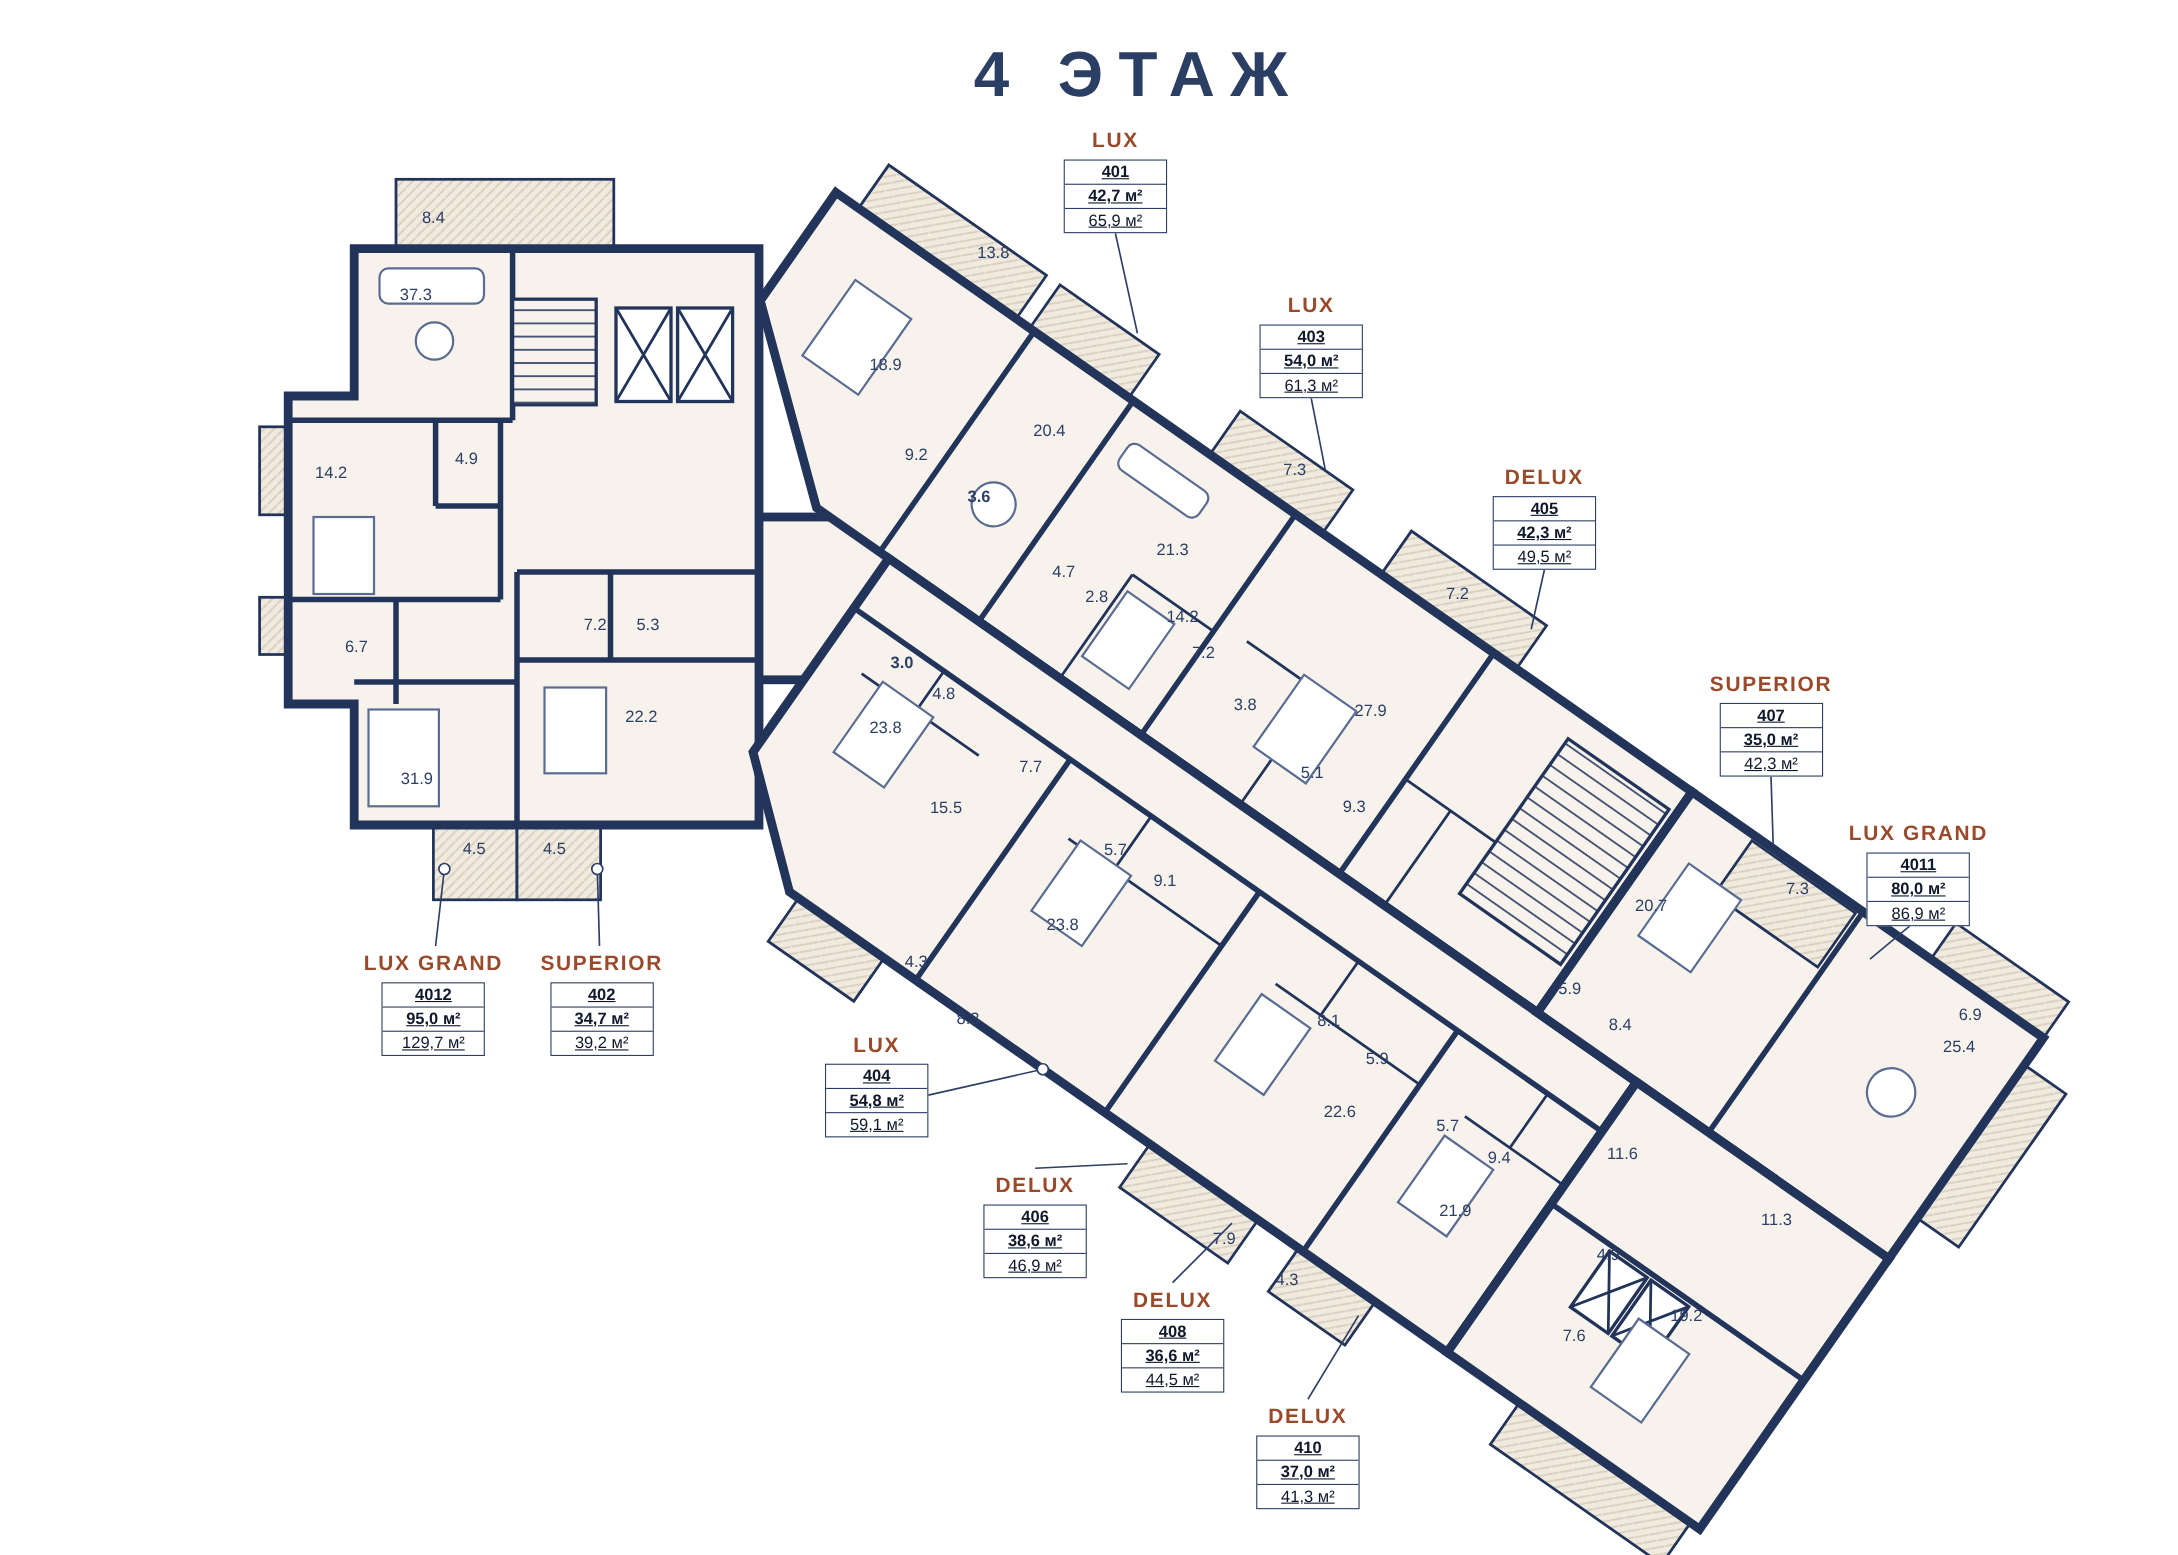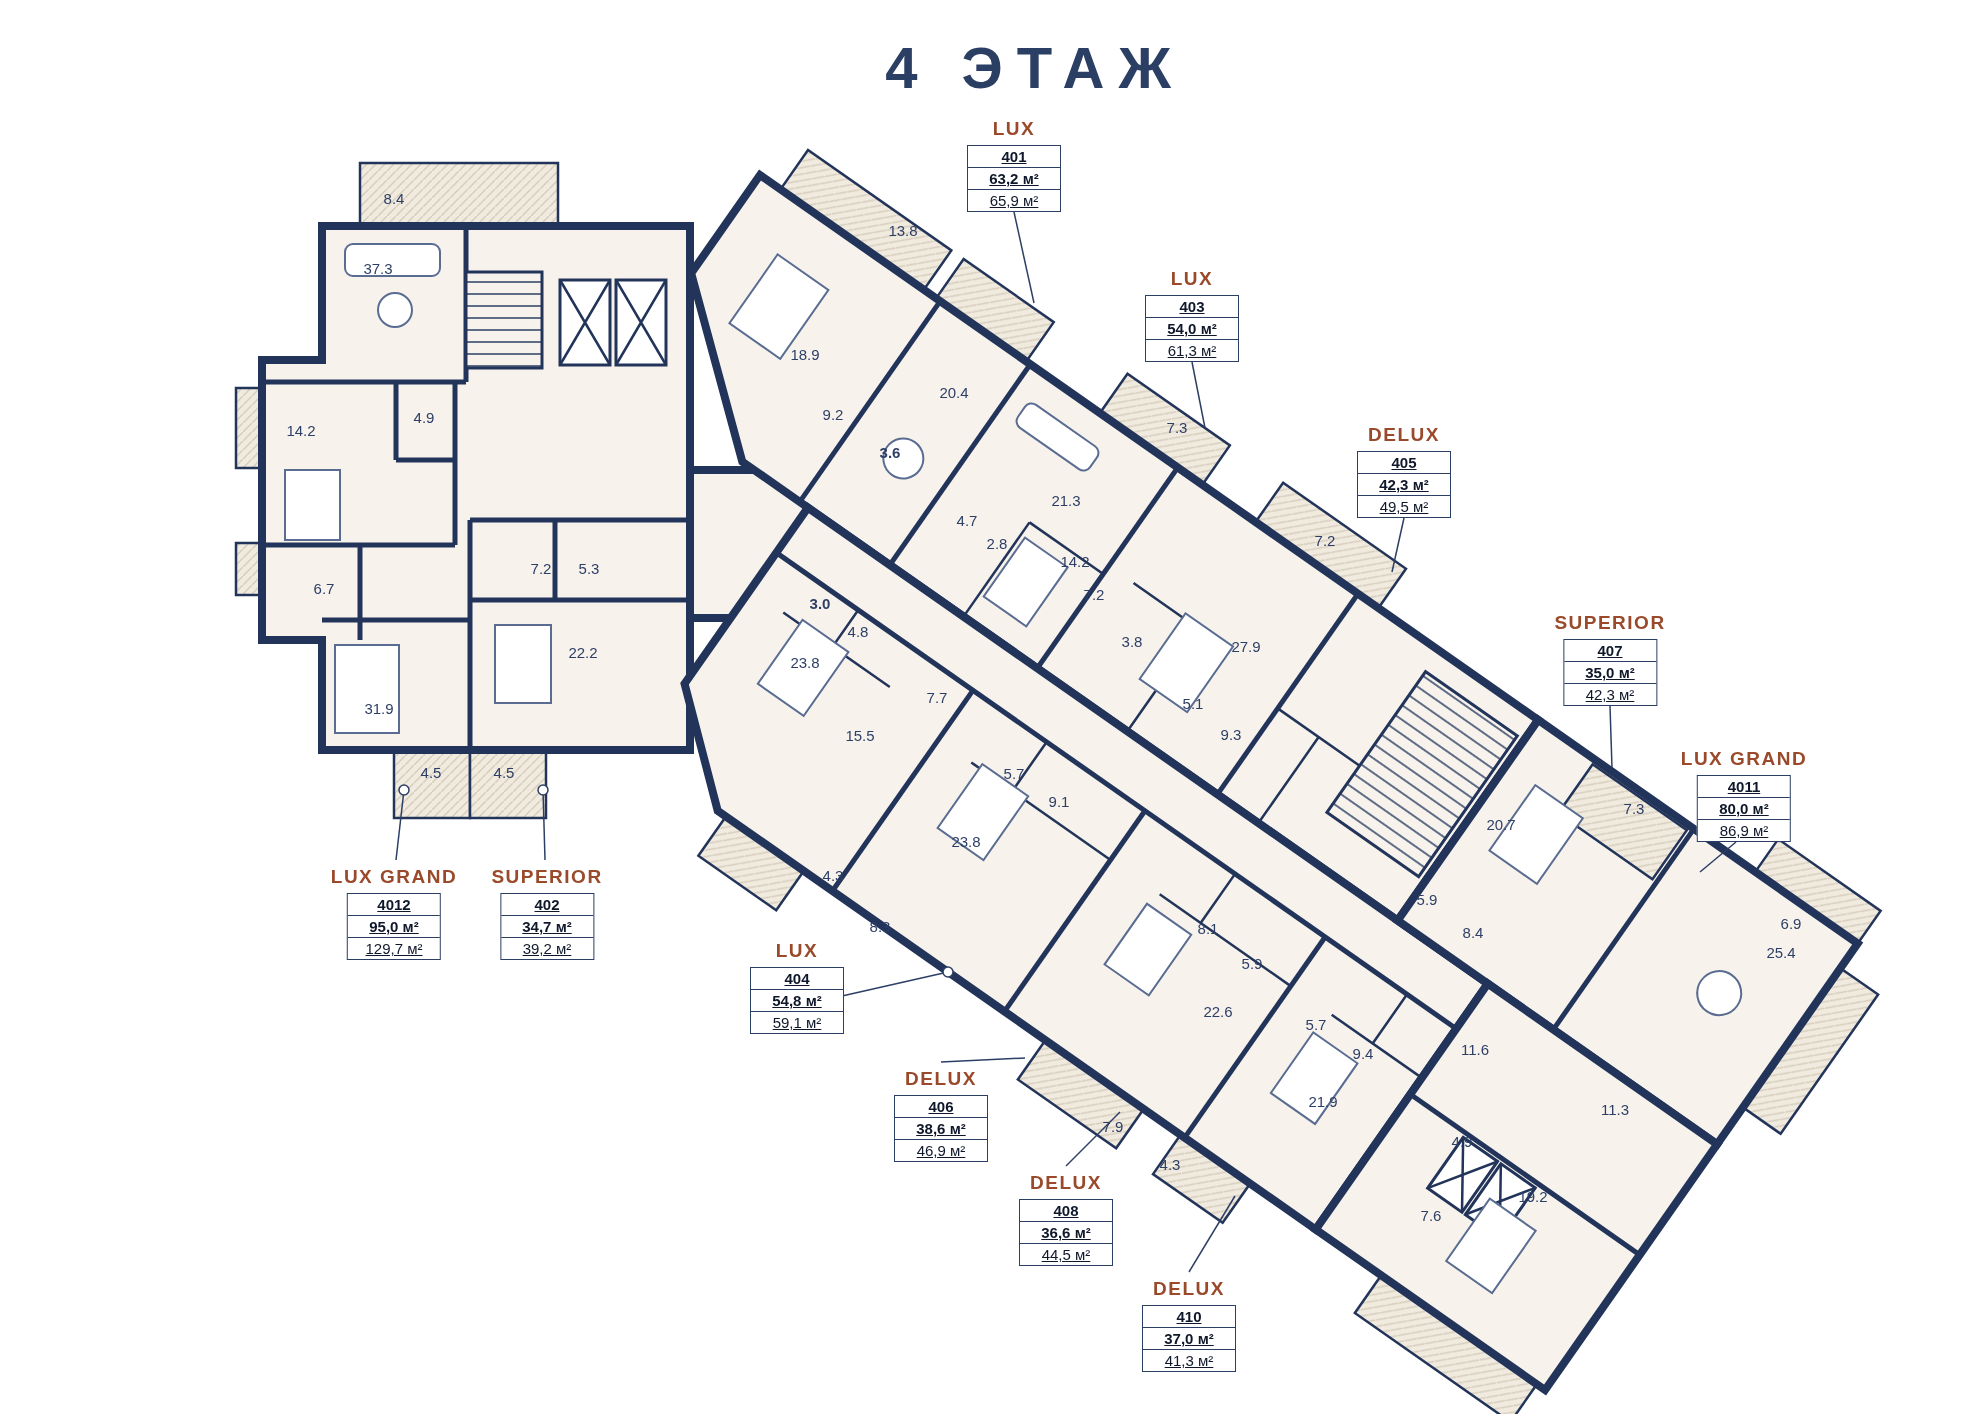--- a/index.html
+++ b/index.html
@@ -180,21 +180,21 @@
       <div class="room-label" style="left: 301px; top: 430px;">14.2</div>
       <div class="room-label" style="left: 424px; top: 417px;">4.9</div>
       <div class="room-label" style="left: 324px; top: 588px;">6.7</div>
       <div class="room-label" style="left: 379px; top: 688px; margin-top: 20px;">31.9</div>
       <div class="room-label" style="left: 541px; top: 568px;">7.2</div>
       <div class="room-label" style="left: 589px; top: 568px;">5.3</div>
       <div class="room-label" style="left: 583px; top: 652px;">22.2</div>
       <div class="room-label" style="left: 431px; top: 772px;">4.5</div>
       <div class="room-label" style="left: 504px; top: 772px;">4.5</div>
       <div class="room-label" style="left: 903px; top: 230px;">13.8</div>
-      <div class="room-label" style="left: 805px; top: 354px;">18.9</div>
+      <div class="room-label" style="left: 805px; top: 332px;">18.9</div>
       <div class="room-label" style="left: 833px; top: 414px;">9.2</div>
       <div class="room-label" style="left: 954px; top: 392px;">20.4</div>
       <div class="room-label" style="left: 890px; top: 452px; font-weight: bold;">3.6</div>
       <div class="room-label" style="left: 1177px; top: 427px;">7.3</div>
       <div class="room-label" style="left: 1066px; top: 500px;">21.3</div>
       <div class="room-label" style="left: 967px; top: 520px;">4.7</div>
       <div class="room-label" style="left: 997px; top: 543px;">2.8</div>
       <div class="room-label" style="left: 1075px; top: 561px;">14.2</div>
       <div class="room-label" style="left: 1094px; top: 594px;">7.2</div>
       <div class="room-label" style="left: 1132px; top: 641px;">3.8</div>
@@ -224,21 +224,21 @@
       <div class="room-label" style="left: 1473px; top: 932px;">8.4</div>
       <div class="room-label" style="left: 1501px; top: 824px;">20.7</div>
       <div class="room-label" style="left: 1634px; top: 808px;">7.3</div>
       <div class="room-label" style="left: 1791px; top: 923px;">6.9</div>
       <div class="room-label" style="left: 1781px; top: 952px;">25.4</div>
       <div class="room-label" style="left: 1475px; top: 1049px;">11.6</div>
       <div class="room-label" style="left: 1615px; top: 1109px;">11.3</div>
       <div class="room-label" style="left: 1462px; top: 1141px;">4.9</div>
       <div class="room-label" style="left: 1431px; top: 1215px;">7.6</div>
       <div class="room-label" style="left: 1533px; top: 1196px; text-align: center;">19.2</div>
-      <div class="apt-label" style="left: 1014px; top: 118px;"><div class="apt-type">LUX</div><div class="apt-box"><div class="apt-row apt-unit">401</div><div class="apt-row apt-bold">63,2 м²</div><div class="apt-row">65,9 м²</div></div></div>
+      <div class="apt-label" style="left: 1014px; top: 118px;"><div class="apt-type">LUX</div><div class="apt-box"><div class="apt-row apt-unit">401</div><div class="apt-row apt-bold">42,7 м²</div><div class="apt-row">65,9 м²</div></div></div>
       <div class="apt-label" style="left: 1192px; top: 268px;"><div class="apt-type">LUX</div><div class="apt-box"><div class="apt-row apt-unit">403</div><div class="apt-row apt-bold">54,0 м²</div><div class="apt-row">61,3 м²</div></div></div>
       <div class="apt-label" style="left: 1404px; top: 424px;"><div class="apt-type">DELUX</div><div class="apt-box"><div class="apt-row apt-unit">405</div><div class="apt-row apt-bold">42,3 м²</div><div class="apt-row">49,5 м²</div></div></div>
       <div class="apt-label" style="left: 1610px; top: 612px;"><div class="apt-type">SUPERIOR</div><div class="apt-box"><div class="apt-row apt-unit">407</div><div class="apt-row apt-bold">35,0 м²</div><div class="apt-row">42,3 м²</div></div></div>
       <div class="apt-label" style="left: 1744px; top: 748px;"><div class="apt-type">LUX GRAND</div><div class="apt-box"><div class="apt-row apt-unit">4011</div><div class="apt-row apt-bold">80,0 м²</div><div class="apt-row">86,9 м²</div></div></div>
       <div class="apt-label" style="left: 394px; top: 866px;"><div class="apt-type">LUX GRAND</div><div class="apt-box"><div class="apt-row apt-unit">4012</div><div class="apt-row apt-bold">95,0 м²</div><div class="apt-row">129,7 м²</div></div></div>
       <div class="apt-label" style="left: 547px; top: 866px;"><div class="apt-type">SUPERIOR</div><div class="apt-box"><div class="apt-row apt-unit">402</div><div class="apt-row apt-bold">34,7 м²</div><div class="apt-row">39,2 м²</div></div></div>
       <div class="apt-label" style="left: 797px; top: 940px;"><div class="apt-type">LUX</div><div class="apt-box"><div class="apt-row apt-unit">404</div><div class="apt-row apt-bold">54,8 м²</div><div class="apt-row">59,1 м²</div></div></div>
       <div class="apt-label" style="left: 941px; top: 1068px;"><div class="apt-type">DELUX</div><div class="apt-box"><div class="apt-row apt-unit">406</div><div class="apt-row apt-bold">38,6 м²</div><div class="apt-row">46,9 м²</div></div></div>
       <div class="apt-label" style="left: 1066px; top: 1172px;"><div class="apt-type">DELUX</div><div class="apt-box"><div class="apt-row apt-unit">408</div><div class="apt-row apt-bold">36,6 м²</div><div class="apt-row">44,5 м²</div></div></div>
       <div class="apt-label" style="left: 1189px; top: 1278px;"><div class="apt-type">DELUX</div><div class="apt-box"><div class="apt-row apt-unit">410</div><div class="apt-row apt-bold">37,0 м²</div><div class="apt-row">41,3 м²</div></div></div>

